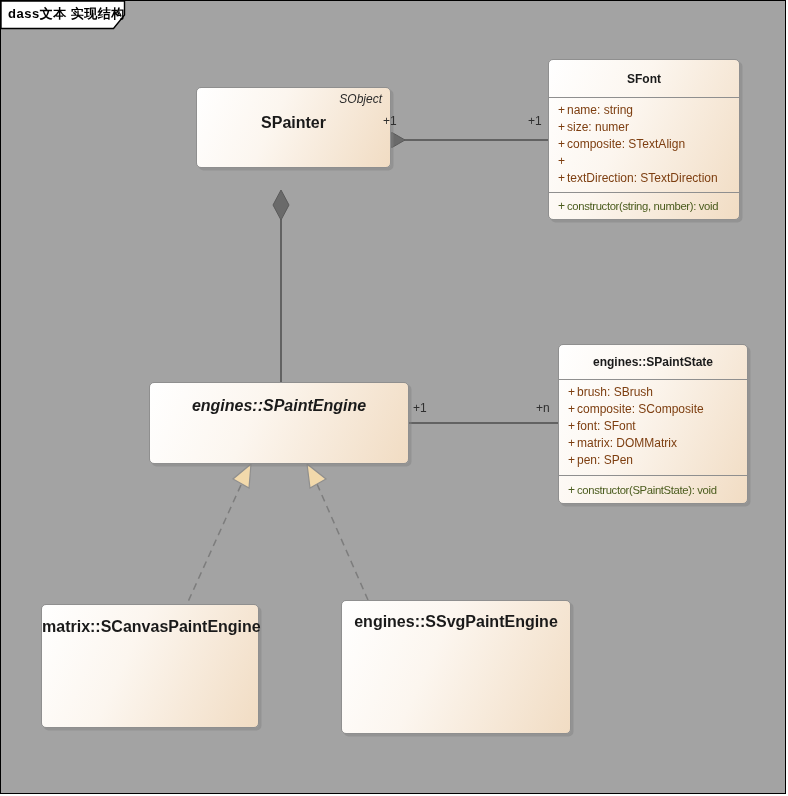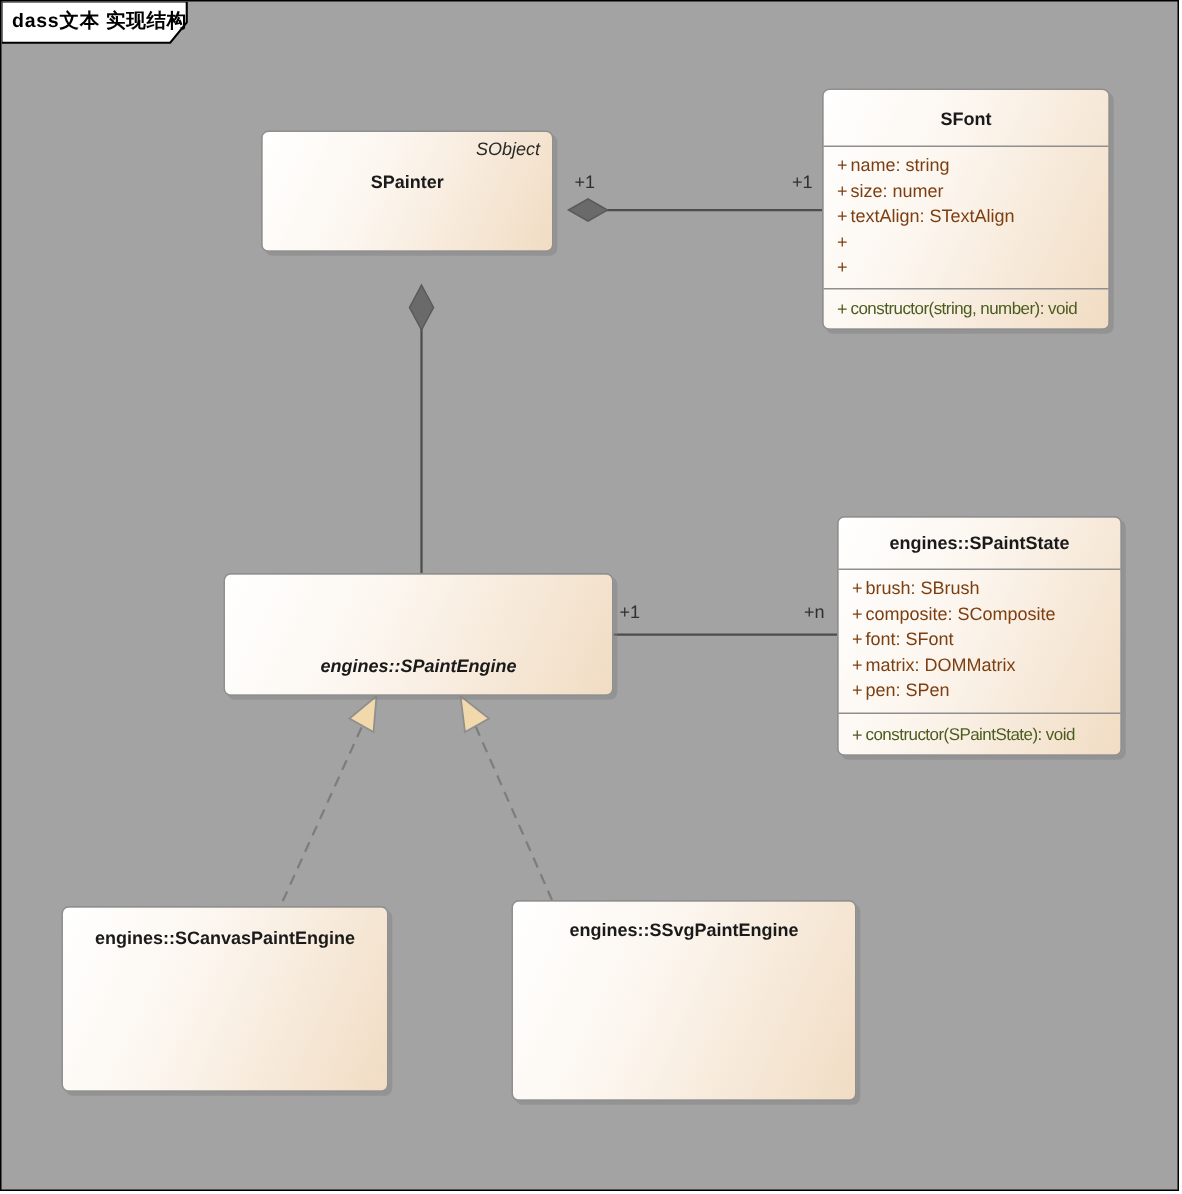--- a/index.html
+++ b/index.html
@@ -33,24 +33,24 @@
   .uml-class {
     position:absolute;
     background:linear-gradient(115deg, #ffffff 0%, #fcf6ef 40%, #f1dcc3 100%);
     border:1px solid #8f8f8f;
     border-radius:5px;
     box-shadow:2.5px 2.5px 0 rgba(128,128,128,0.45);
   }
   .cls-title {
     position:absolute; left:0; right:0;
     text-align:center;
-    font-size:12px; font-weight:bold; color:#1a1a1a;
+    font-size:16px; font-weight:bold; color:#1a1a1a;
     white-space:nowrap;
   }
-  .cls-title.abstract { font-style:italic;margin-top:40px; }
+  .cls-title.abstract { font-style:italic; }
   .stereotype {
     position:absolute; right:8px; top:4px;
     font-size:12px; font-style:italic; color:#2b2b2b;
   }
 
   
   .title-compartment {
     display:flex; align-items:center; justify-content:center;
     font-size:12px; font-weight:bold; color:#1a1a1a;
   }
@@ -97,45 +97,46 @@
     <polygon points="306,463 309,487 325,478" fill="#f2d9ab" stroke="#8f8f8f" stroke-width="1.2"></polygon>
   </svg>
 
   <div class="diagram-tab">
     <svg width="132" height="30" viewBox="0 0 132 30">
       <path d="M0,0 H123.5 V14 L112.5,27.5 H0 Z" fill="#ffffff" stroke="#000000" stroke-width="1.4"></path>
     </svg>
     <span class="tab-label">dass文本 实现结构</span>
   </div>
 
-  <div class="uml-class" style="left:173px; top:86px; width:195px; height:81px;">
+  <div class="uml-class" style="left:195px; top:86px; width:195px; height:81px;">
     <div class="stereotype">SObject</div>
     <div class="cls-title" style="top:26px;">SPainter</div>
   </div>
 
   <div class="uml-class" style="left:547px; top:58px; width:192px; height:161px;">
     <div class="title-compartment" style="height:37px;">SFont</div>
     <div class="compartment" style="height:95px;">
       <div class="member-row attr-row">
           <span class="vis">+</span>
           <span>name: string</span>
         </div>
       <div class="member-row attr-row">
           <span class="vis">+</span>
           <span>size: numer</span>
         </div>
       <div class="member-row attr-row">
           <span class="vis">+</span>
-          <span>textAlign: STextAlign</span>
+          <span>composite: STextAlign</span>
         </div>
       <div class="member-row attr-row">
           <span class="vis">+</span>
         </div>
       <div class="member-row attr-row">
           <span class="vis">+</span>
+          <span>textDirection: STextDirection</span>
         </div>
     </div>
     <div class="compartment" style="height:28px; padding-top:5px;">
       <div class="member-row op-row">
           <span class="vis">+</span>
           <span>constructor(string, number): void</span>
         </div>
     </div>
   </div>
 
@@ -169,21 +170,21 @@
     </div>
     <div class="compartment" style="height:29px; padding-top:6px;">
       <div class="member-row op-row">
           <span class="vis">+</span>
           <span>constructor(SPaintState): void</span>
         </div>
     </div>
   </div>
 
   <div class="uml-class" style="left:40px; top:603px; width:218px; height:124px;">
-    <div class="cls-title" style="top:13px;">engines::SCanvasPaintEngine</div>
+    <div class="cls-title" style="top:13px;">matrix::SCanvasPaintEngine</div>
   </div>
 
   <div class="uml-class" style="left:340px; top:599px; width:230px; height:134px;">
     <div class="cls-title" style="top:12px;">engines::SSvgPaintEngine</div>
   </div>
 
   <div class="mult-label" style="left:382px; top:113px;">+1</div>
   <div class="mult-label" style="left:527px; top:113px;">+1</div>
   <div class="mult-label" style="left:412px; top:400px;">+1</div>
   <div class="mult-label" style="left:535px; top:400px;">+n</div>

